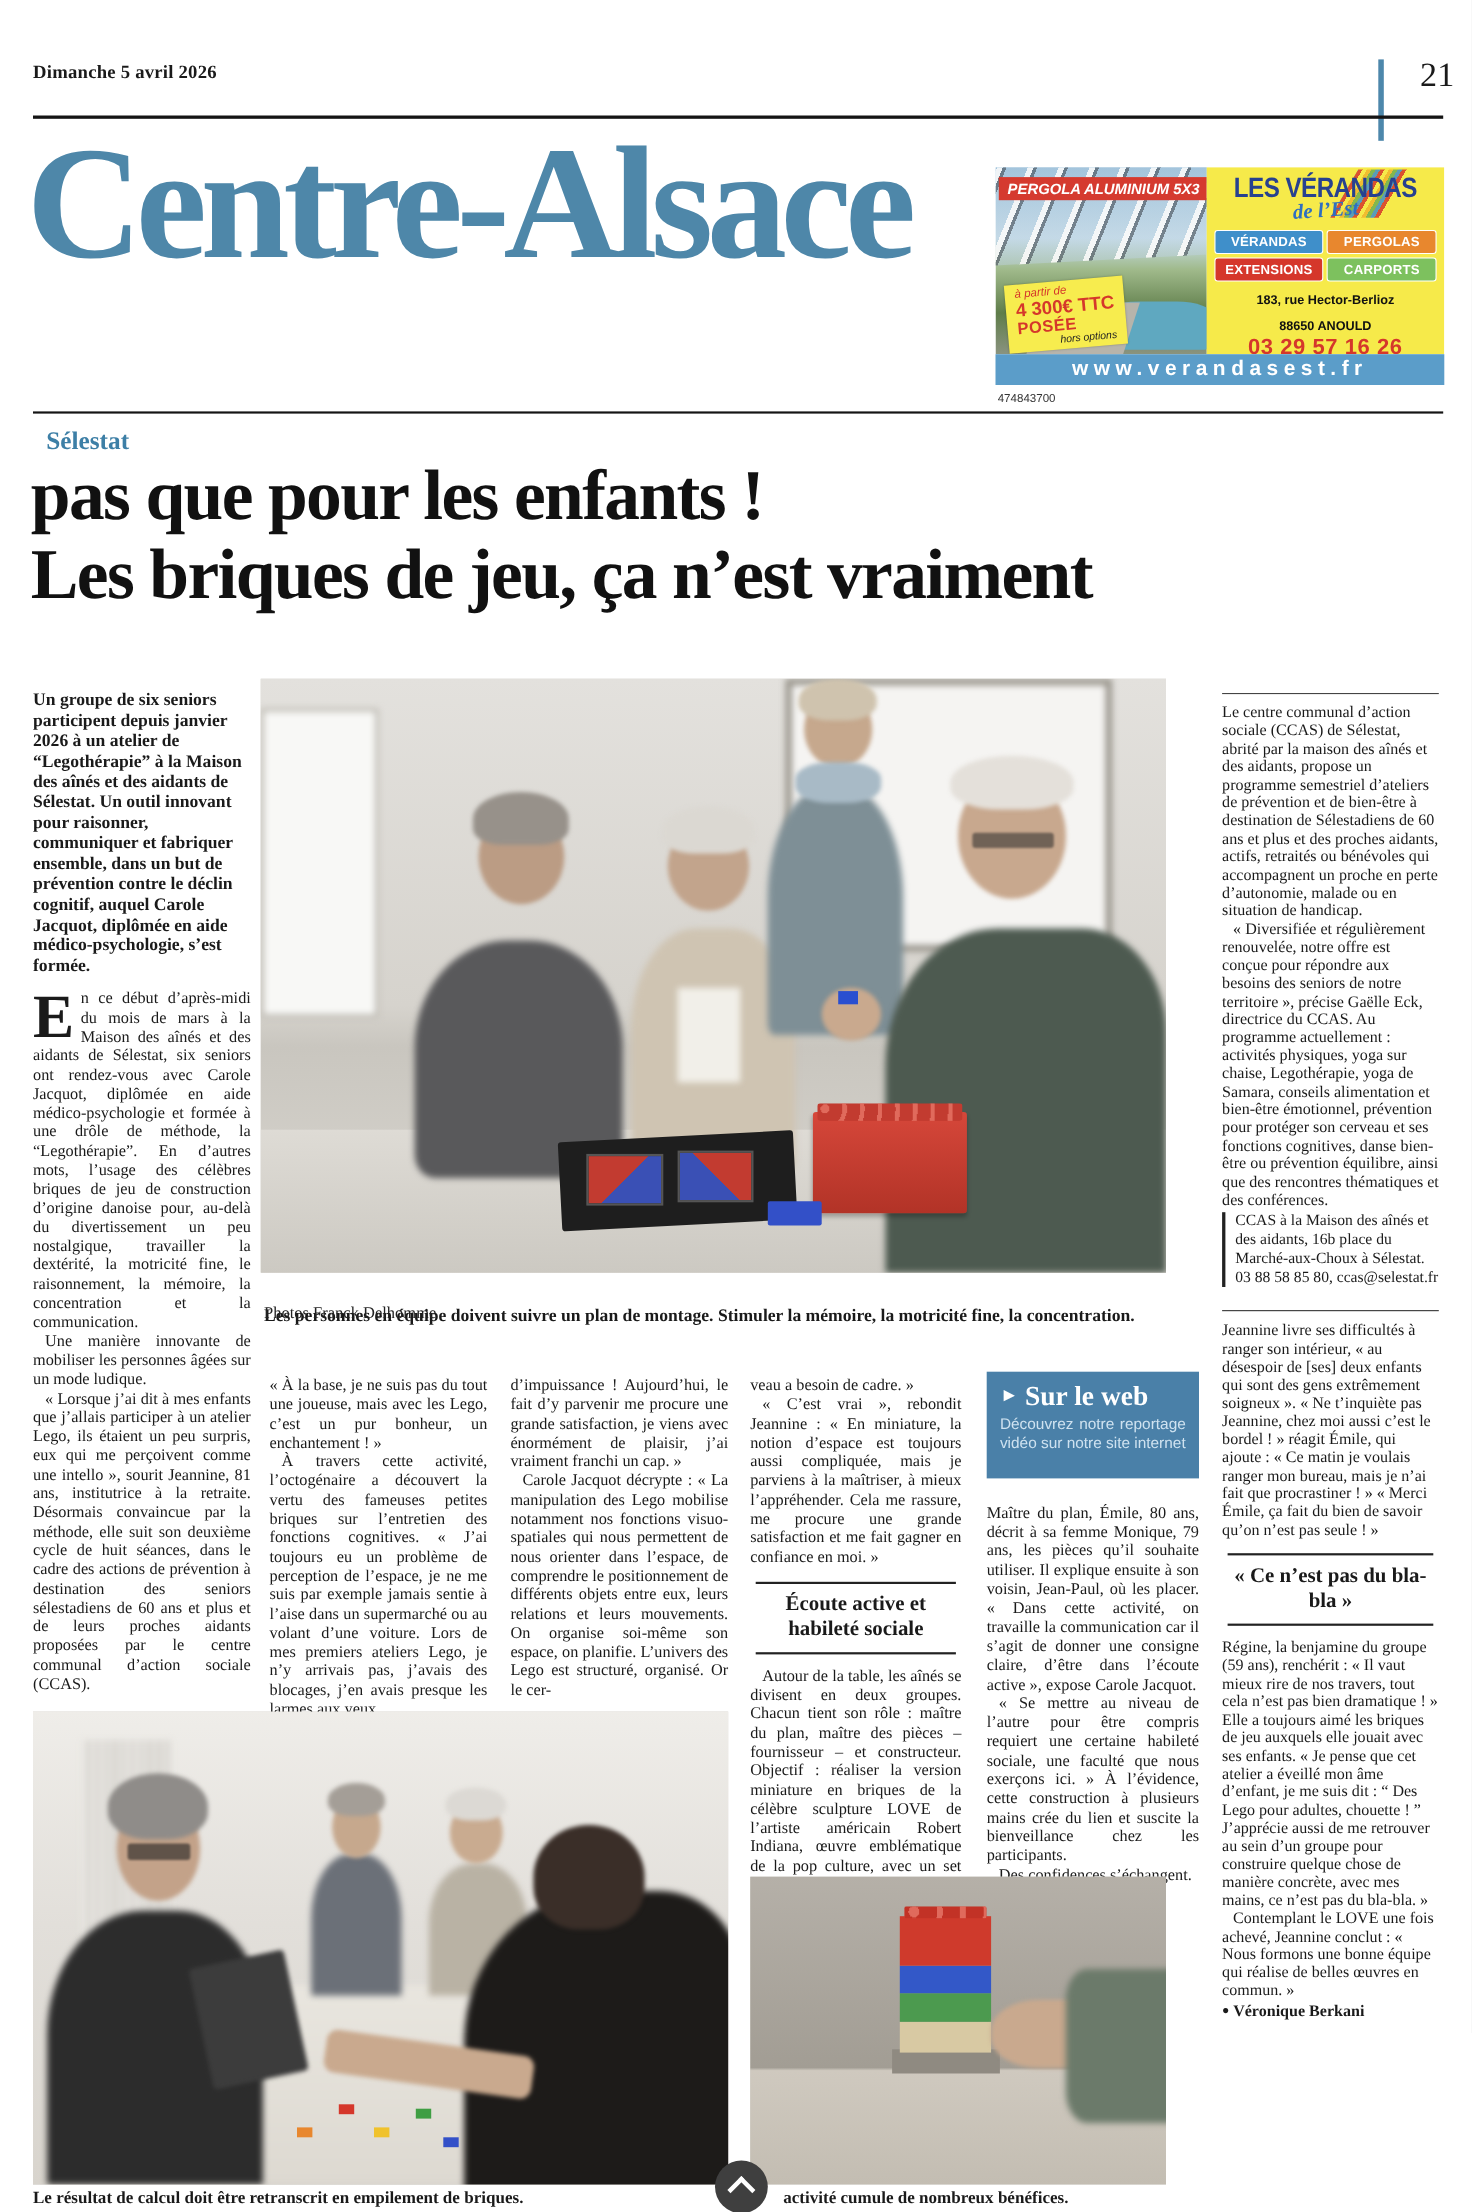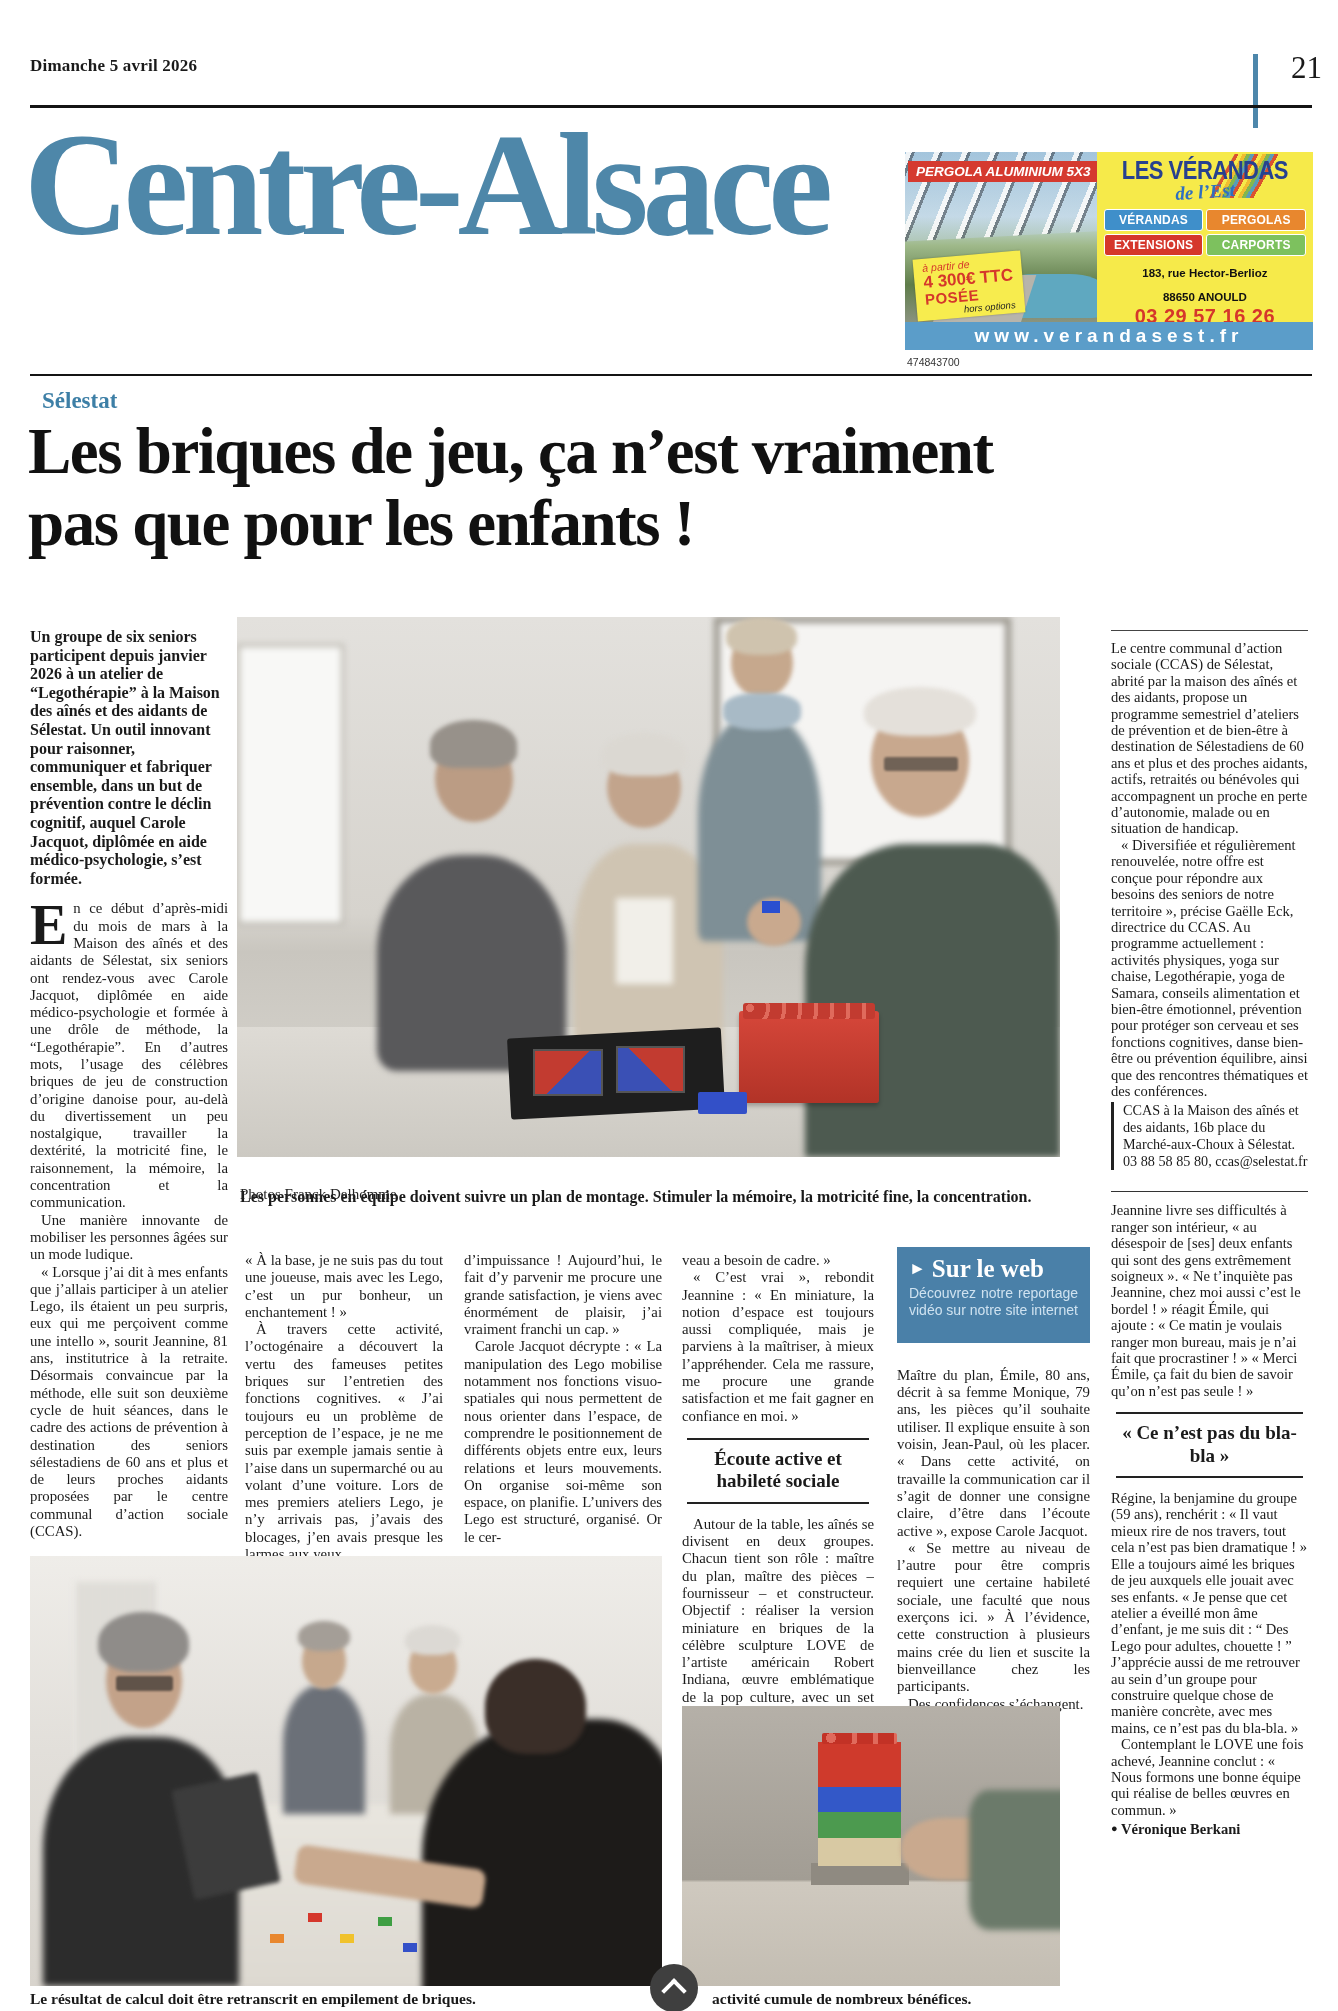--- a/index.html
+++ b/index.html
@@ -137,22 +137,22 @@
         </div>
       </div>
     </div>
     <div class="ad-strip">www.verandasest.fr</div>
   </div>
   <div class="abs ad-ref">474843700</div>
 
   <div class="abs secrule"></div>
   <div class="abs kicker">Sélestat</div>
   <div class="abs headline">
+    <div>pas que pour les enfants !</div>
     <div>Les briques de jeu, ça n’est vraiment</div>
-    <div>pas que pour les enfants !</div>
   </div>
 
   <div class="photo" style="left:237px;top:617px;width:823px;height:540px;">
     <div class="abs" style="left:0;top:0;width:100%;height:100%;background:linear-gradient(180deg,#e3e1dd 0%,#d6d3cd 55%,#c9c6bf 62%,#dbd8d2 100%);"></div>
     <div class="abs soft" style="left:58%;top:0;width:36%;height:46%;background:#f5f4f2;border:6px solid #9a968d;box-sizing:border-box;"></div>
     <div class="abs soft" style="left:0;top:5%;width:13%;height:52%;background:#f8f8f6;border:3px solid #b9b6ae;box-sizing:border-box;"></div>
     <div class="abs" style="left:0;top:76%;width:100%;height:24%;background:linear-gradient(180deg,#dedbd5,#ccc9c2);"></div>
 
     <div class="abs soft" style="left:17%;top:44%;width:23%;height:40%;background:#59595b;border-radius:45% 45% 10% 10%;"></div>
     <div class="abs soft2" style="left:24%;top:22%;width:9.5%;height:16%;background:#bb9c84;border-radius:50%;"></div>

